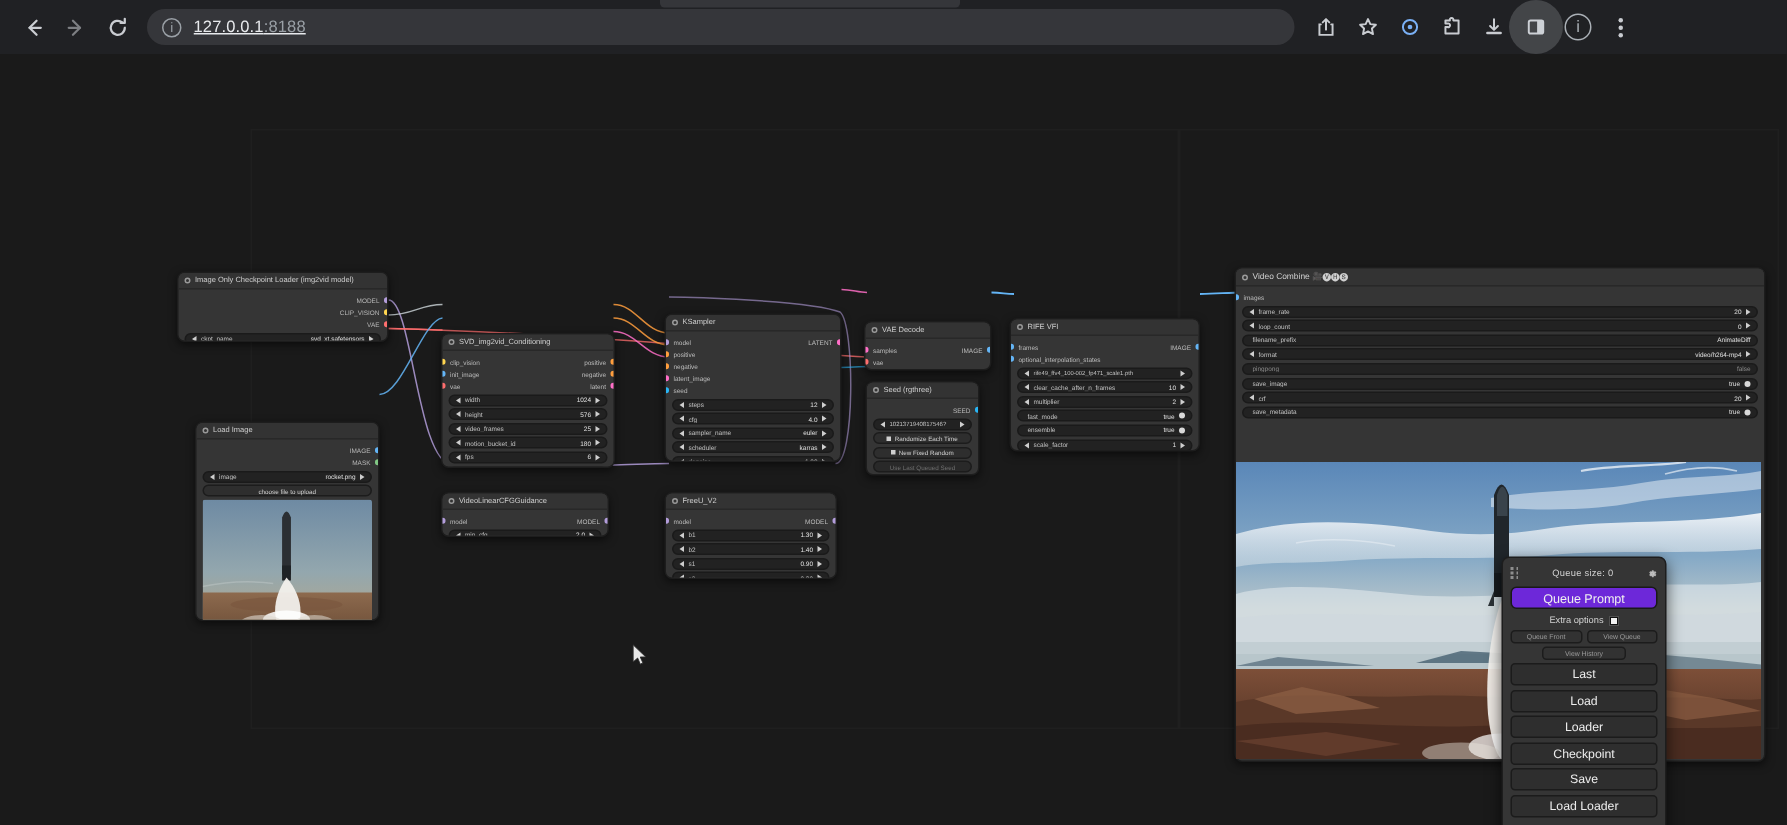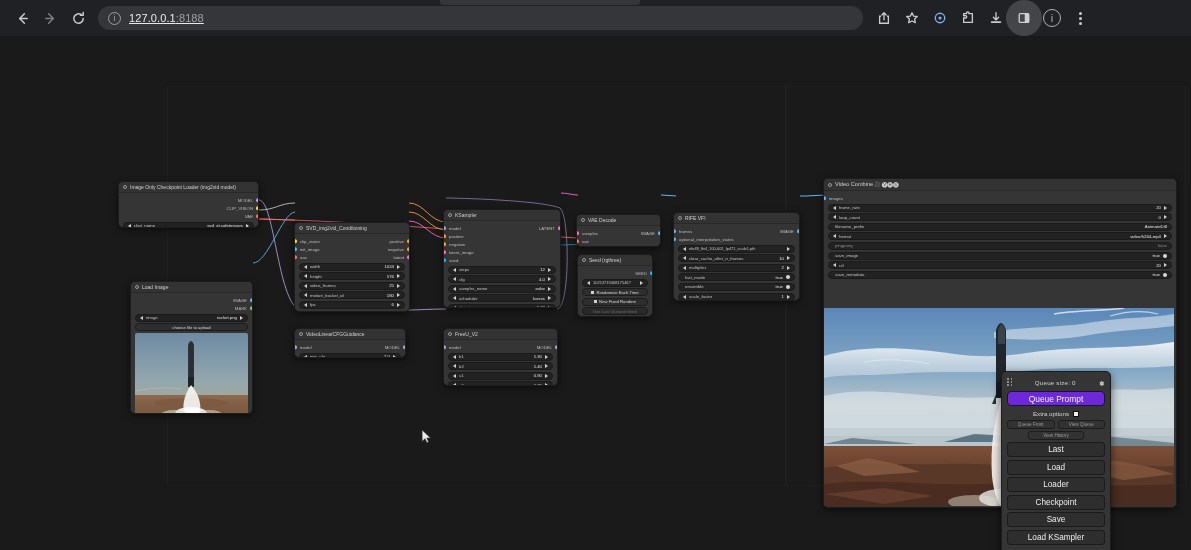--- a/index.html
+++ b/index.html
@@ -890,21 +890,21 @@
     <div class="menu-btn">
       <span>Loader</span>
     </div>
     <div class="menu-btn">
       <span>Checkpoint</span>
     </div>
     <div class="menu-btn">
       <span>Save</span>
     </div>
     <div class="menu-btn">
-      <span>Load KSampler</span>
+      <span>Load Loader</span>
     </div>
     <div id="menu-bottom-rule"></div>
   </div>
 
   <div id="mouse-cursor">
     <svg viewBox="0 0 12 17">
         <path d="M1 1 L1 14 L4.4 11 L6.4 15.6 L8.4 14.7 L6.4 10.2 L10.6 10.2 Z" fill="#e8e8e8" stroke="#2a2a2a" stroke-width=".7" stroke-linejoin="round"></path>
       </svg>
   </div>
 

